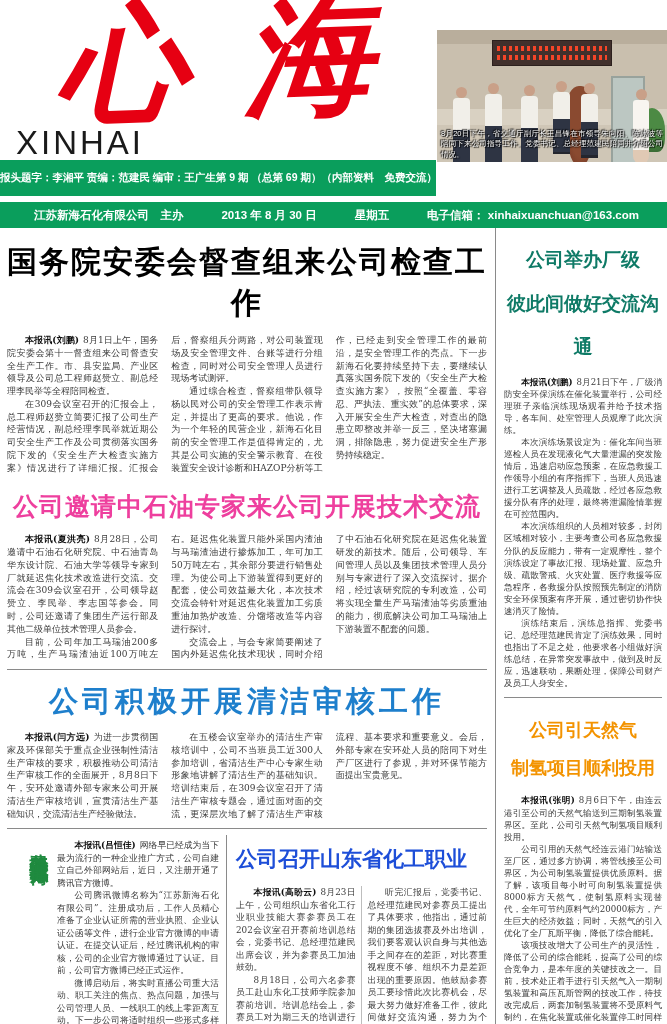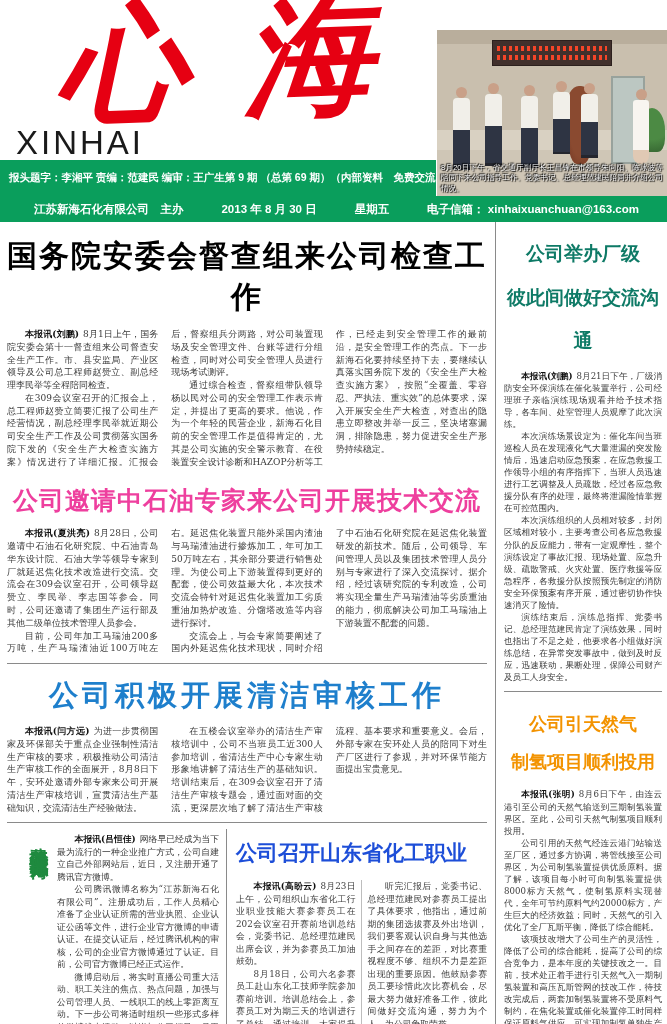--- a/index.html
+++ b/index.html
@@ -9,23 +9,23 @@
 
   
   .masthead { position:relative; height:196px; }
   .calligraphy { position:absolute; left:58px; top:-26px; font-size:128px; font-weight:bold;
                  color:#e60012; letter-spacing:58px; white-space:nowrap; font-style:italic;
                  transform:rotate(-2deg); font-family:"DejaVu Serif", serif; }
   .latin-title { position:absolute; left:16px; top:124px; font-size:33px; letter-spacing:3px;
                  color:#1a1a1a; font-family:"Liberation Sans", sans-serif; font-weight:400; }
   .credit-bar { position:absolute; left:0; bottom:0; width:436px; height:36px; background:#0a9e5c;
                 color:#fff; font-family:"Liberation Sans", sans-serif; font-size:10.5px; font-weight:bold;
-                display:flex; align-items:center; justify-content:space-between; padding:0 9px; white-space:nowrap; }
-  
-  .photo { position:absolute; right:0; top:30px; width:230px; height:166px; overflow:hidden;
+                display:flex; align-items:center; justify-content:space-between; padding:0 0; white-space:nowrap; }
+  
+  .photo { position:absolute; right:0; top:30px; width:230px; height:132px; overflow:hidden;
            background:linear-gradient(#c9bfae 0 60%, #d9d1c2 60% 72%, #cfc6b6 72% 100%); }
   .photo .ceiling { position:absolute; left:0; top:0; width:100%; height:14px; background:#b9ae9c; }
   .photo .led { position:absolute; left:24%; top:10px; width:52%; height:26px; background:#41302c;
                 border:1px solid #2c201d; }
   .photo .led::before, .photo .led::after { content:""; position:absolute; left:4px; right:4px; height:5px;
                 background:repeating-linear-gradient(90deg, rgba(255,70,40,.95) 0 3px, transparent 3px 6px); }
   .photo .led::before { top:5px; } .photo .led::after { bottom:5px; }
   .photo .vase { position:absolute; left:56%; top:56px; width:28px; height:78px; background:
                  radial-gradient(ellipse at 50% 35%, #8a4a30 0 60%, #6d3320 100%);
                  border-radius:46% 46% 38% 38% / 30% 30% 55% 55%; }
@@ -37,21 +37,21 @@
             background:linear-gradient(#f1efe9 0 44%, #2e3443 44% 96%, #24262e 96% 100%); }
   .person::before { content:""; position:absolute; left:3px; top:-11px; width:11px; height:11px;
                     border-radius:50%; background:#c9a088; }
   .person.woman { background:linear-gradient(#f8f5f0 0 78%, #e0c9b4 78% 100%); width:16px; height:64px;
                   border-radius:4px 4px 10px 10px; }
   .photo-caption { position:absolute; left:4px; right:4px; bottom:2px; color:#fff; font-size:7.5px;
                    line-height:1.4; text-align:justify; font-family:"Liberation Sans", sans-serif;
                    text-shadow:0 0 2px #000, 1px 1px 1px #000, -1px -1px 1px #000; }
 
   
-  .info-bar { margin-top:0; height:26px; background:#0a9e5c; color:#fff; display:flex; align-items:center;
+  .info-bar { margin-top:6px; height:26px; background:#0a9e5c; color:#fff; display:flex; align-items:center;
               justify-content:space-between; font-family:"Liberation Sans", sans-serif; font-size:11.5px;
               font-weight:bold; padding:0 28px 0 34px; white-space:nowrap; }
 
   
   .main { display:flex; padding:0 5px 0 7px; }
   .col-left { width:489px; border-right:1px solid #8a8a8a; padding-right:8px; }
   .col-right { flex:1; padding-left:8px; }
 
   .headline-red { text-align:center; color:#000000; font-family:"Liberation Sans", sans-serif;
                   font-weight:bold; font-size:30px; letter-spacing:2px; margin:14px 0 10px; }

